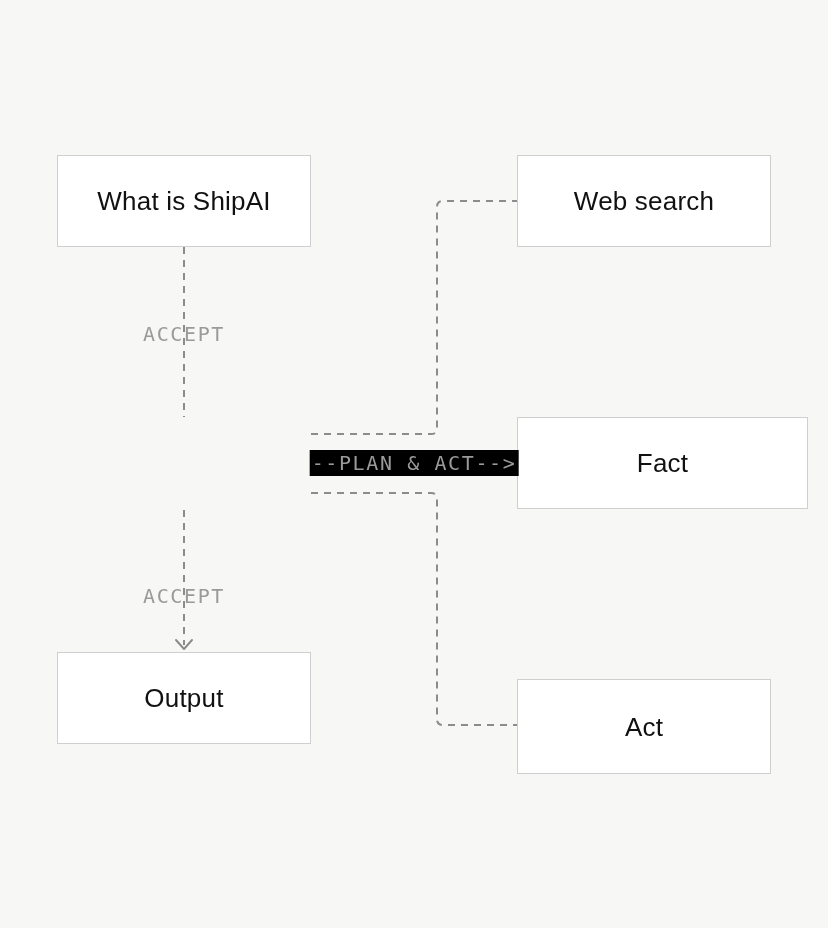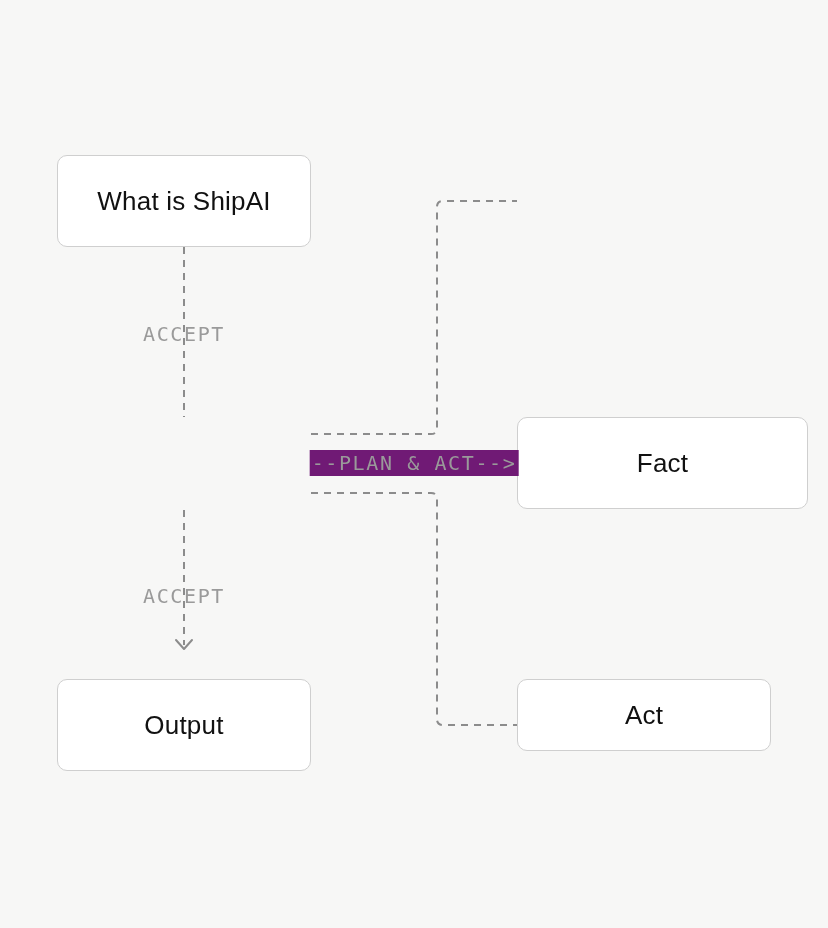--- a/index.html
+++ b/index.html
@@ -23,21 +23,21 @@
     left: 0;
     top: 0;
     width: 828px;
     height: 928px;
   }
   .node {
     position: absolute;
     box-sizing: border-box;
     background: #ffffff;
     border: 1px solid #cfcfcf;
-    border-radius: 10px;
+    border-radius: 0;
     display: flex;
     align-items: center;
     justify-content: center;
     color: #111111;
     font-size: 26px;
     font-weight: 400;
     letter-spacing: 0.2px;
   }
   .node-label {
     line-height: 1;
@@ -75,33 +75,36 @@
       <path d="M 311 493 L 431 493 Q 437 493 437 499 L 437 719 Q 437 725 443 725 L 517 725"></path>
     </g>
 
     <path d="M 176 640 L 184 649 L 192 640" fill="none" stroke="#8c8c8c" stroke-width="2" stroke-linecap="round" stroke-linejoin="round"></path>
   </svg>
 
   <div class="node" style="left:57px; top:155px; width:254px; height:92px;">
     <span class="node-label">What is ShipAI</span>
   </div>
 
+  <div class="node" style="left:517px; top:155px; width:254px; height:92px;">
+    <span class="node-label">Web search</span>
+  </div>
 
 
   <div class="node" style="left:517px; top:417px; width:291px; height:92px;">
     <span class="node-label">Fact</span>
   </div>
 
-  <div class="node" style="left:57px; top:679px; width:254px; height:92px;">
+  <div class="node" style="left:57px; top:652px; width:254px; height:92px;">
     <span class="node-label">Output</span>
   </div>
 
-  <div class="node" style="left:517px; top:679px; width:254px; height:72px;">
+  <div class="node" style="left:517px; top:679px; width:254px; height:95px;">
     <span class="node-label">Act</span>
   </div>
 
   <div class="edge-label center" style="left:184px; top:334px;">ACCEPT</div>
 
   <div class="edge-label center" style="left:184px; top:596px;">ACCEPT</div>
 
-  <div class="edge-label center" style="left:414px; top:463px; background:#701a75; padding:3px 2px;">--PLAN &amp; ACT--&gt;</div>
+  <div class="edge-label center" style="left:414px; top:463px; background:#000000; padding:3px 2px;">--PLAN &amp; ACT--&gt;</div>
 
 </div>
 
 </body></html>

